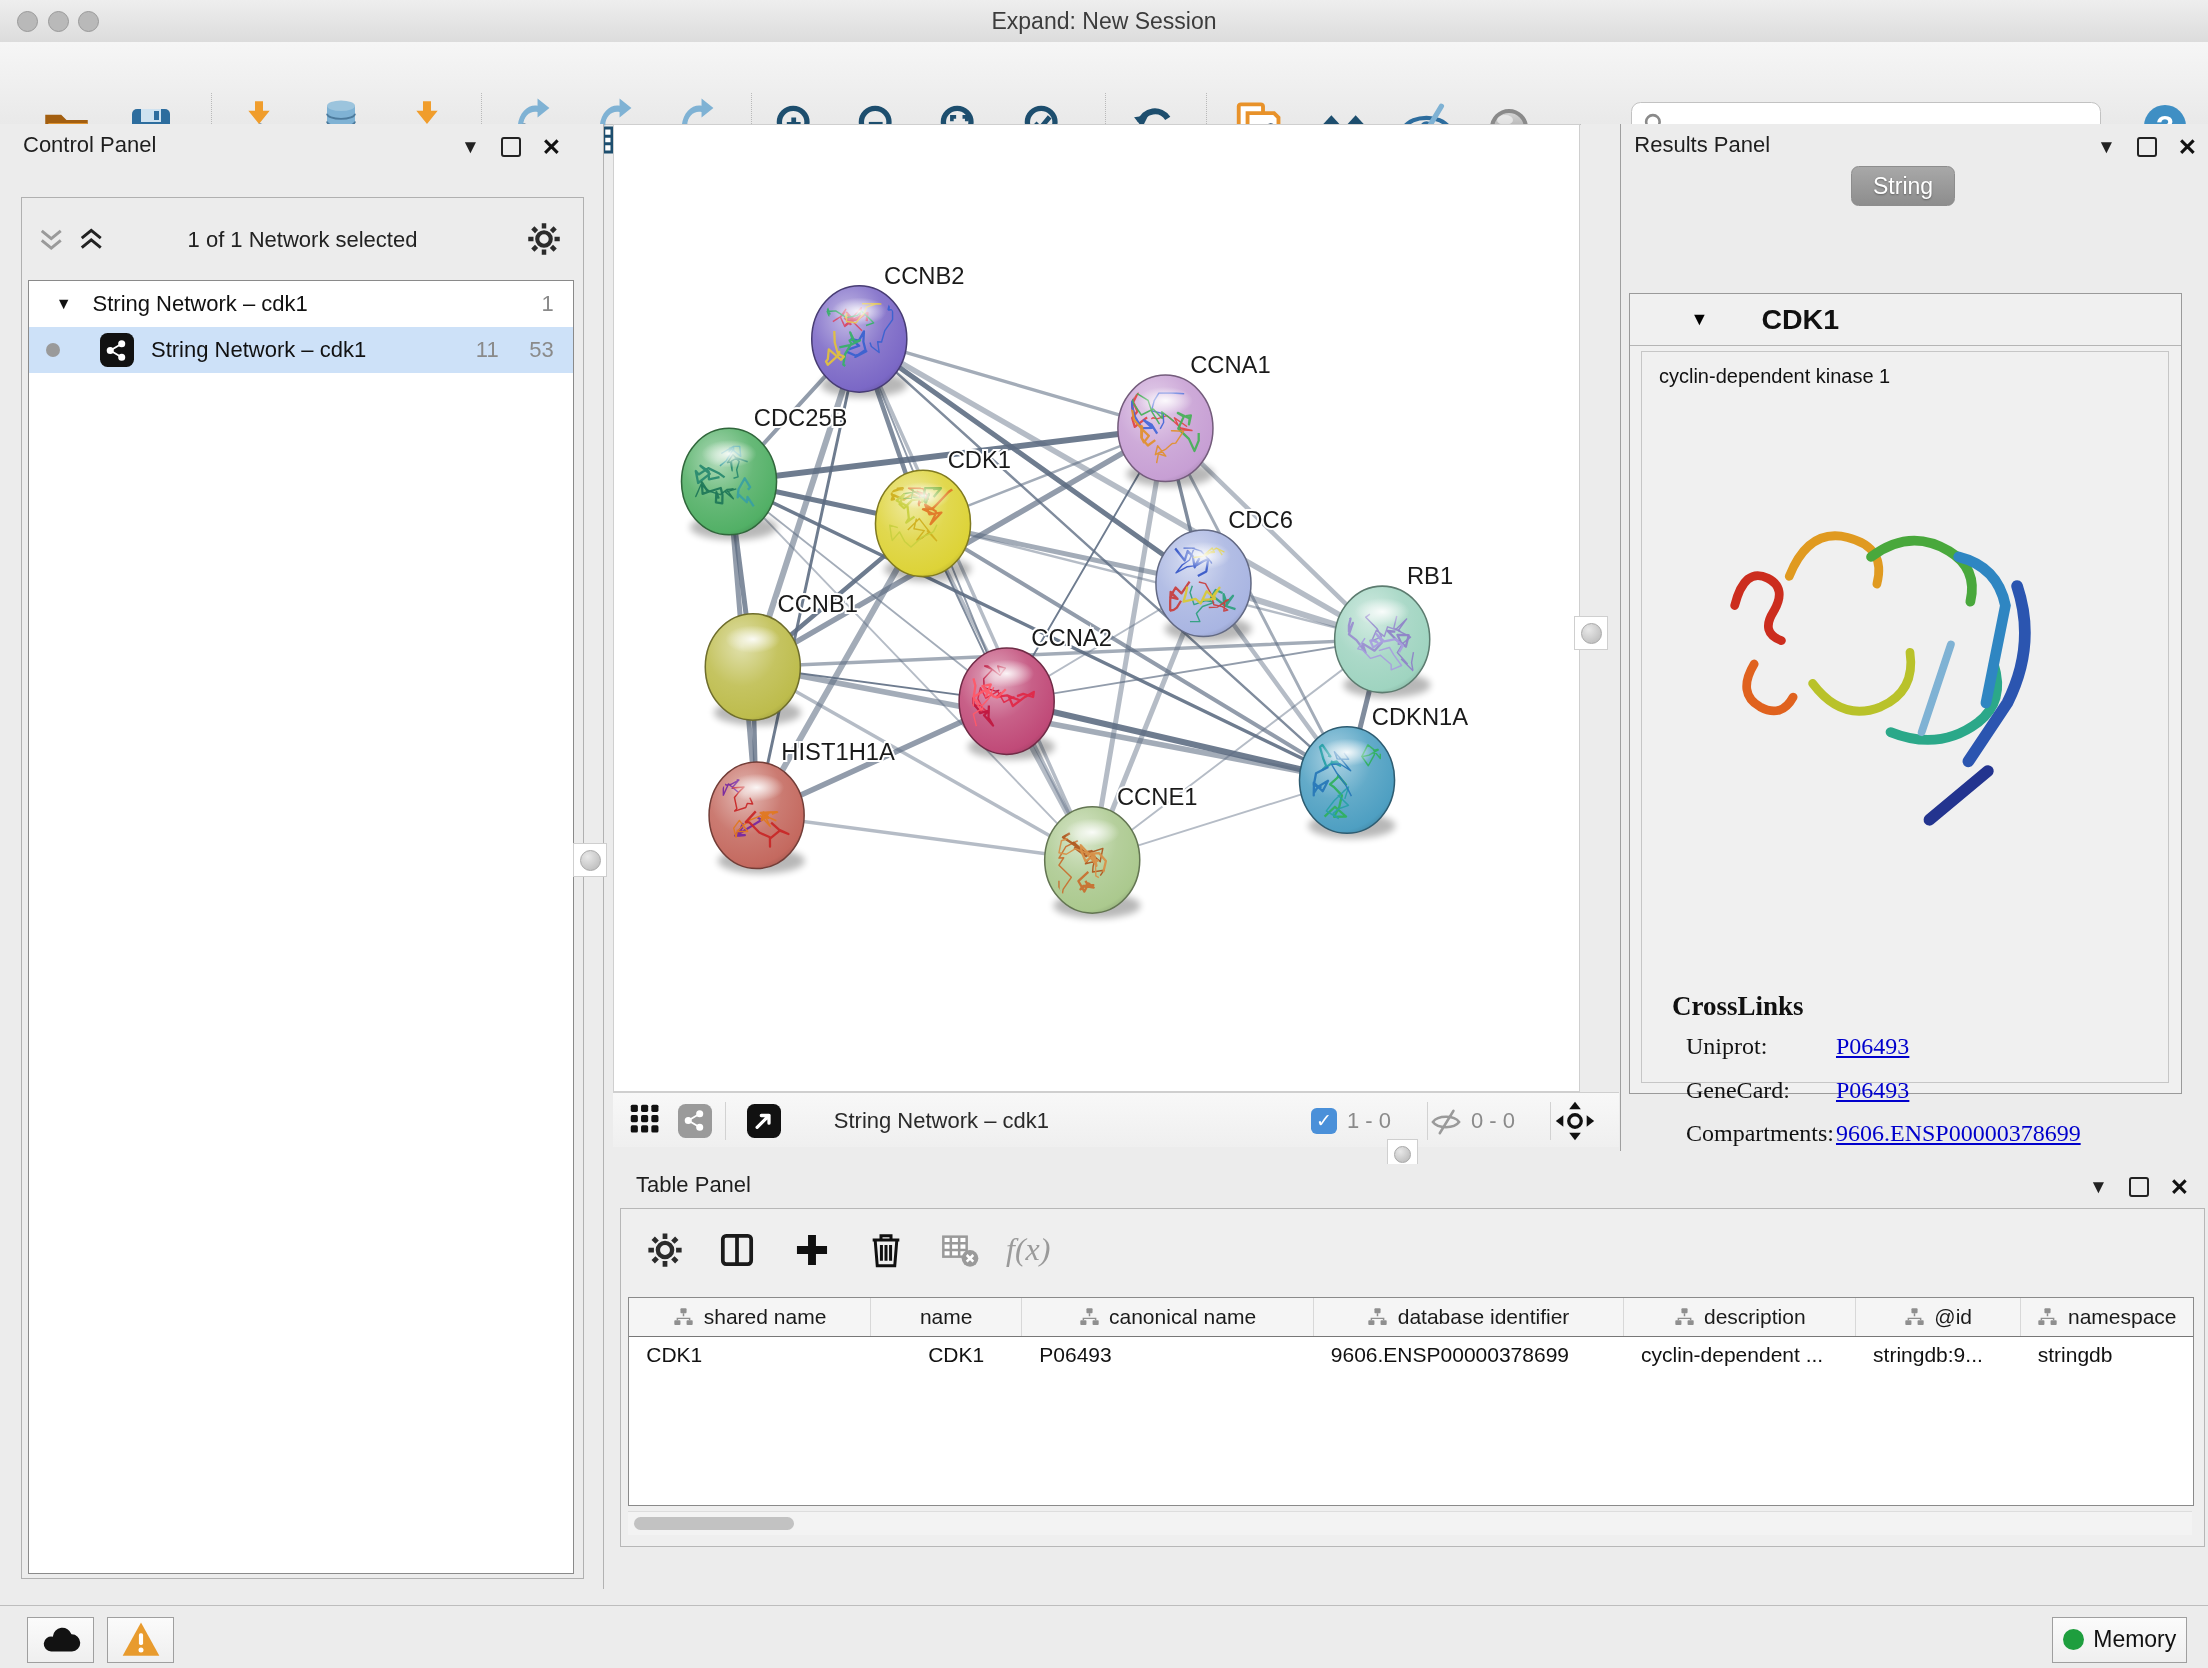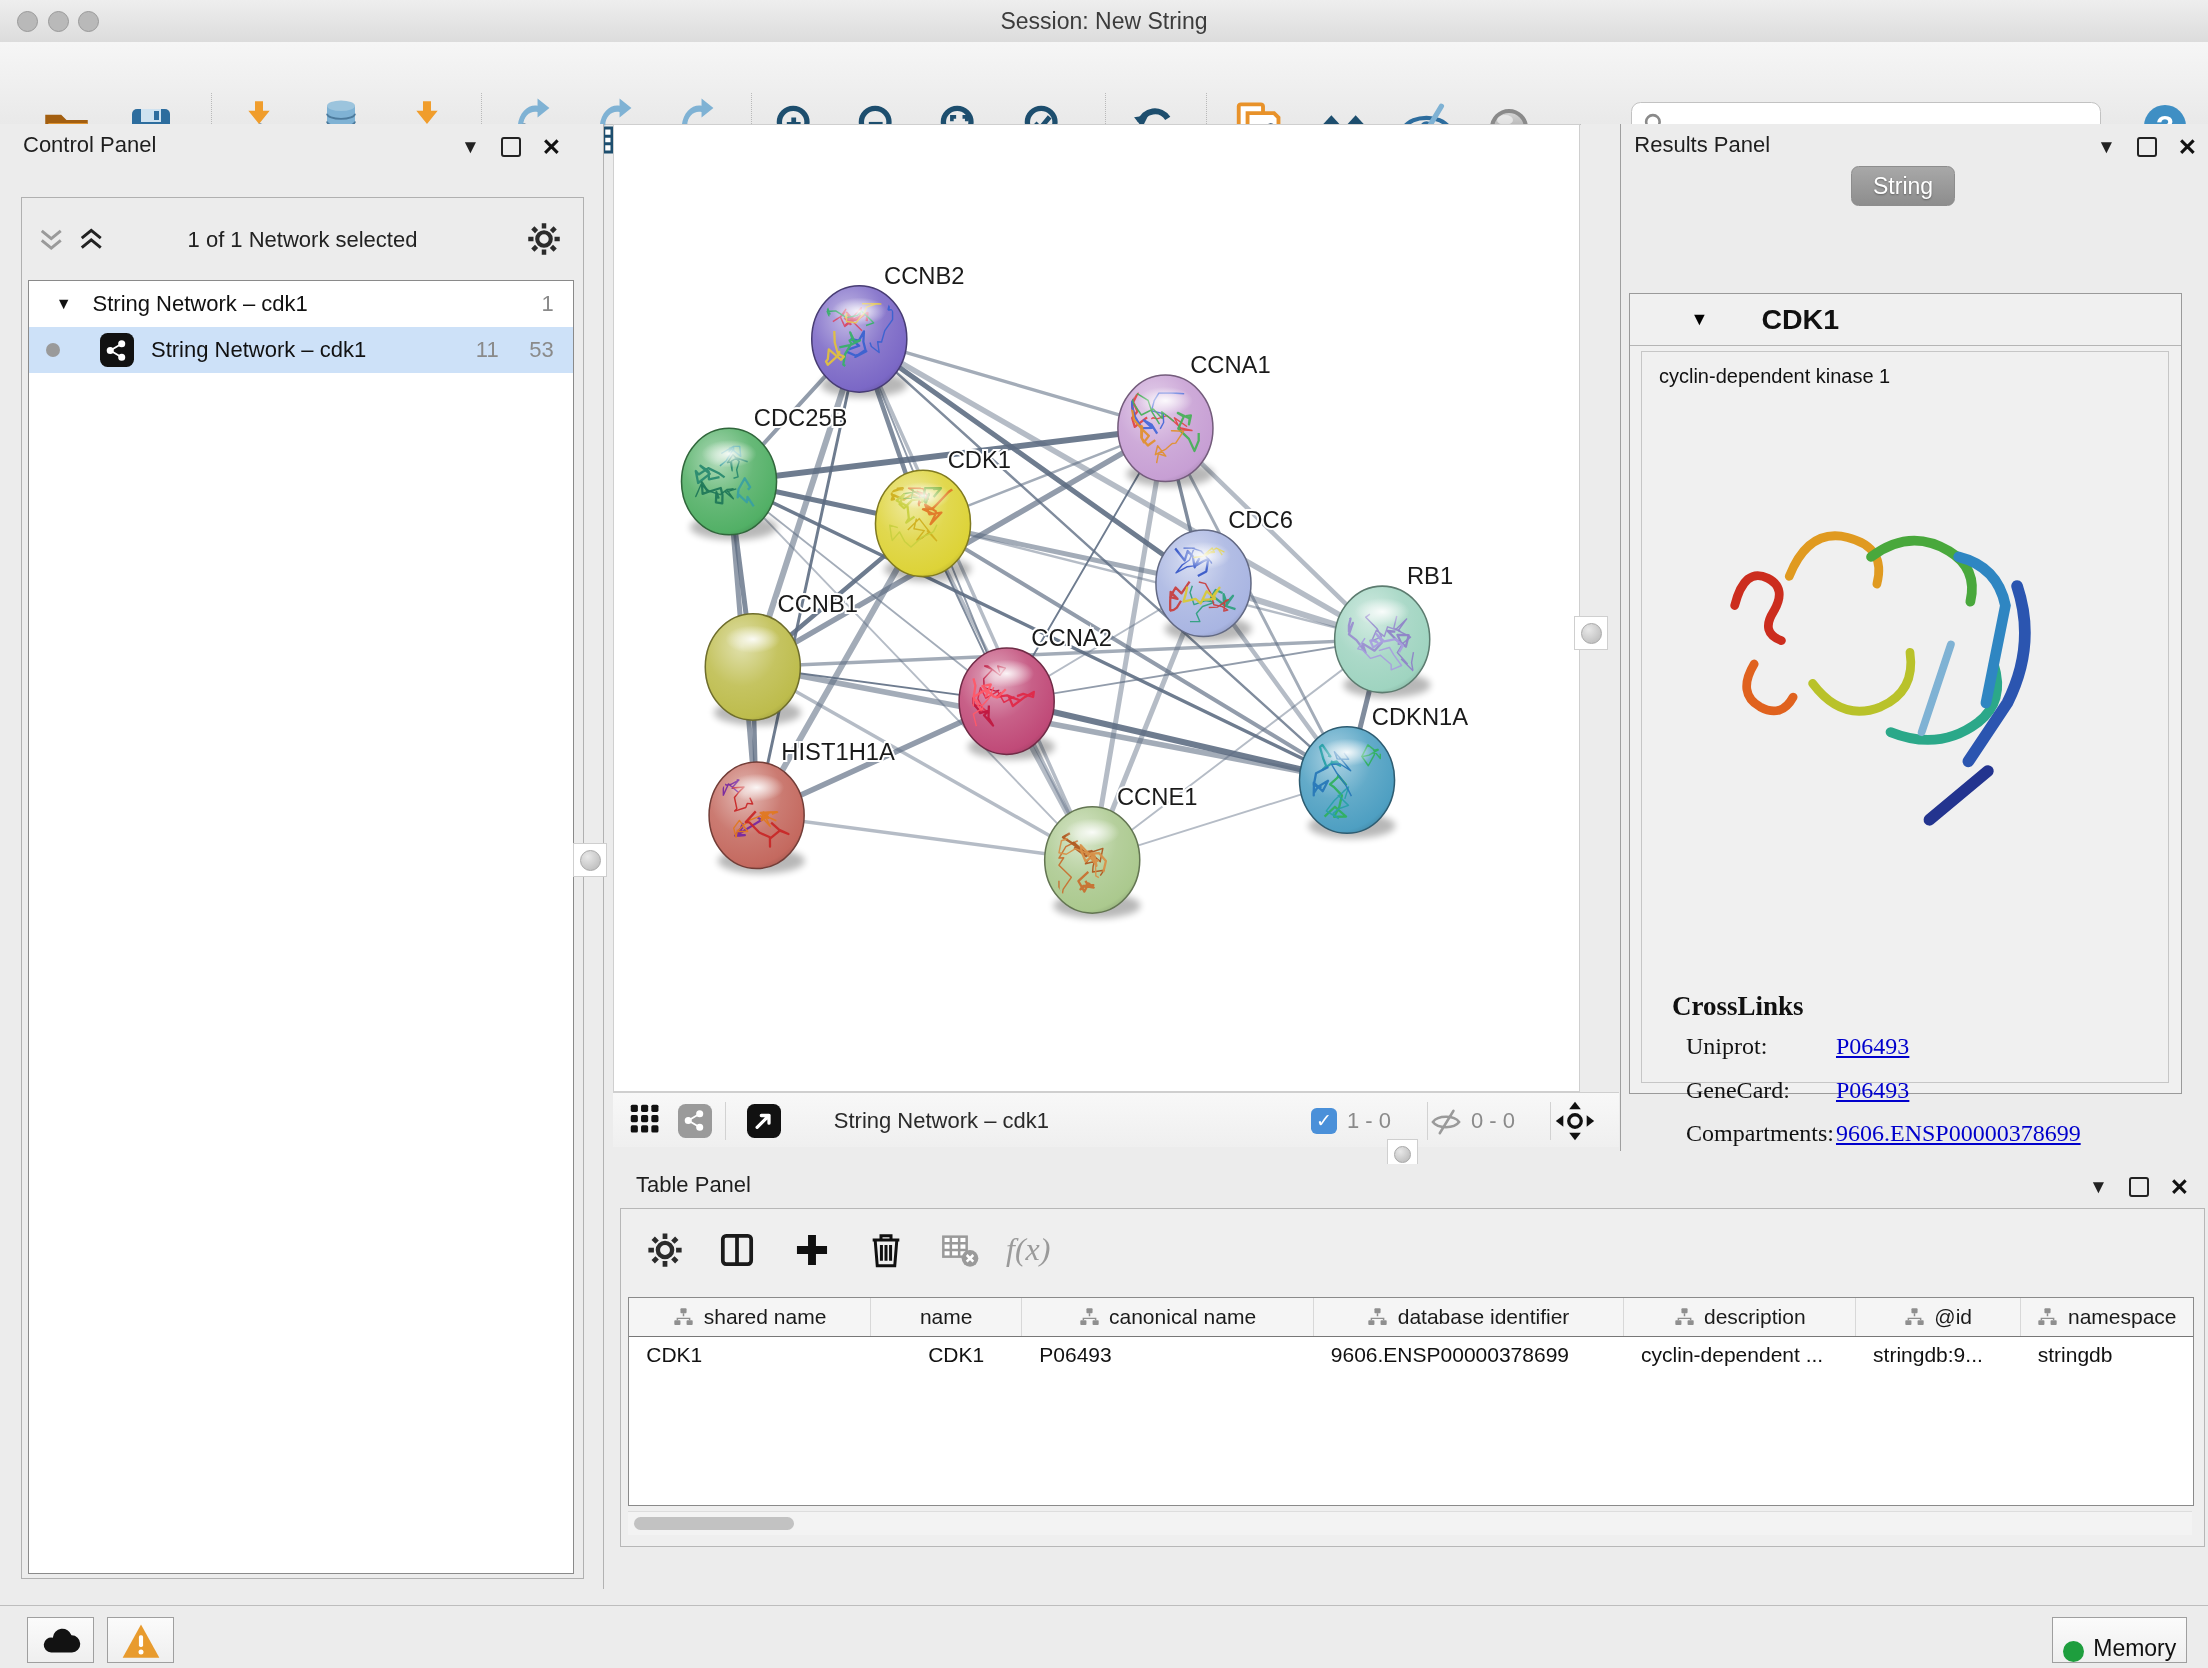--- a/index.html
+++ b/index.html
@@ -60,21 +60,21 @@
   #tp-header{display:flex;height:38px;background:#f5f5f5;border-bottom:1.9px solid #777}
   .th{display:flex;align-items:center;justify-content:center;gap:9.5px;font-size:21px;color:#1a1a1a;border-right:1px solid #d8d8d8;overflow:hidden;white-space:nowrap;box-sizing:border-box}
   #tp-row{display:flex;height:36px;align-items:center}
   .td{font-size:21px;color:#111;padding-left:17px;overflow:hidden;white-space:nowrap;box-sizing:border-box}
   #tp-hscroll{position:absolute;left:7.6px;top:302px;width:1564px;height:23px;background:#f3f3f3;border-top:1px solid #ddd}
   #tp-thumb{position:absolute;left:5.7px;top:4.8px;width:160px;height:13.3px;border-radius:6.7px;background:#c2c2c2}
   #tp-tabs{position:absolute;left:511px;top:388px;display:flex}
   #tp-tabs .tab{border-radius:7.6px;padding:6.7px 25px}
   
   #bottom-bar{left:0;top:1605px;width:2208px;height:63px;background:#ececec;border-top:1px solid #bdbdbd}
-  .bbtn{position:absolute;top:10.5px;height:44px;background:linear-gradient(#fbfbfb,#efefef);border:1.9px solid #9f9f9f;display:flex;align-items:flex-end;justify-content:center;cursor:pointer}
+  .bbtn{position:absolute;top:10.5px;height:44px;background:linear-gradient(#fbfbfb,#efefef);border:1.9px solid #9f9f9f;display:flex;align-items:center;justify-content:center;cursor:pointer}
   #memory-btn{right:21px;width:133px;gap:9.5px;font-size:23px;color:#111}
   #memory-dot{width:21px;height:21px;border-radius:50%;background:#1e9e3e}
   svg text{font-family:"Liberation Sans",sans-serif}
 </style>
 </head>
 <body>
 
 <svg width="0" height="0" style="position:absolute">
   <defs>
     <linearGradient id="orbg" x1="0" y1="0" x2="0" y2="1">
@@ -249,21 +249,21 @@
       </symbol>
   </defs>
 </svg>
 
 <div id="app">
 
   <div class="abs" id="titlebar">
     <span class="tl" style="left:17px"></span>
     <span class="tl" style="left:48px"></span>
     <span class="tl" style="left:78px"></span>
-    <div id="win-title">Session: New String</div>
+    <div id="win-title">Expand: New Session</div>
   </div>
 
   <div class="abs" id="toolbar">
     <div class="tbicon" style="left:36px">
         <svg width="51" height="51" viewBox="0 0 54 54">
           <use href="#i-folder"></use>
         </svg>
       </div>
     <div class="tbicon" style="left:120px">
         <svg width="48" height="48" viewBox="0 0 50 50">

